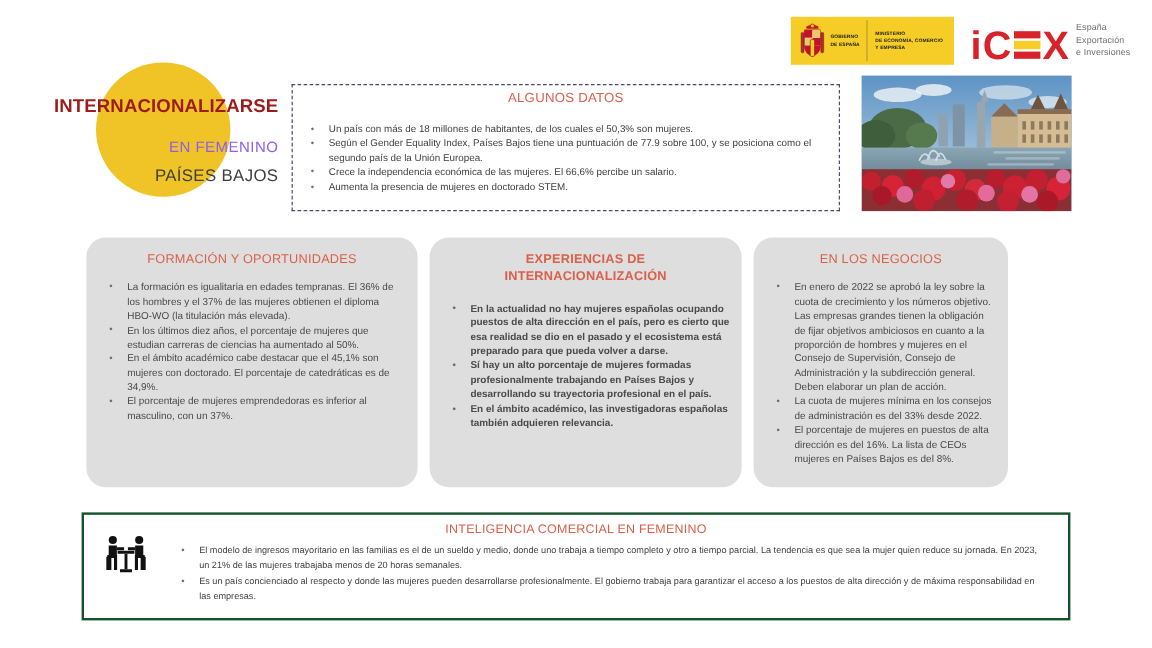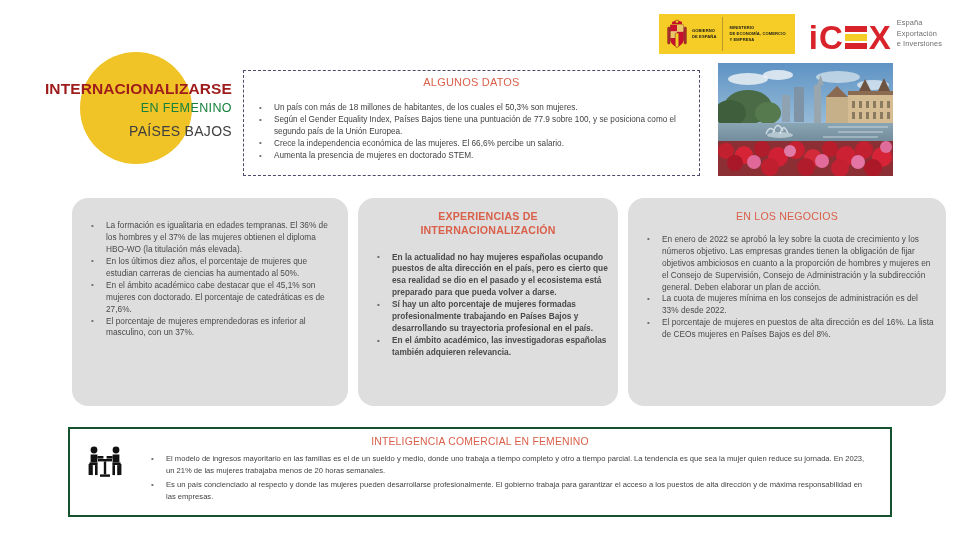--- a/index.html
+++ b/index.html
@@ -39,21 +39,21 @@
   .icex-sub { font-size: 7.4px; line-height: 1.42; color: #6d6e71; letter-spacing: .1px; }
 
   
   .badge-wrap { position: absolute; left: 0px; top: 50px; width: 232px; height: 118px; }
   .badge-circle {
     position: absolute; left: 80px; top: 2px; width: 112px; height: 112px;
     border-radius: 50%; background: #f0c326;
   }
   .badge-text { position: absolute; left: 0; top: 30px; width: 232px; text-align: right; }
   .badge-l1 { font-size: 15.5px; font-weight: bold; color: #9e1b1b; letter-spacing: .1px; }
-  .badge-l2 { font-size: 12.5px; color: #15803d; letter-spacing: .4px; margin-top: 3px; padding-left: 20px; }
+  .badge-l2 { font-size: 12.5px; color: #8b5cf6; letter-spacing: .4px; margin-top: 18px; padding-left: 20px; }
   .badge-l3 { font-size: 14px; color: #3f3f3f; letter-spacing: .3px; margin-top: 8px; padding-left: 32px; }
 
   
   .datos-box {
     position: absolute; left: 243px; top: 70px; width: 457px; height: 106px;
     border: 1.1px dashed #4a4a6a; background: #fff; padding: 5px 8px 0 8px;
   }
   .datos-title { text-align: center; font-size: 11px; color: #d9604a; letter-spacing: .2px; margin-bottom: 14px; }
   ul.bul { list-style: none; }
   ul.bul > li { position: relative; padding-left: 22px; color: #3f3f3f; }
@@ -70,21 +70,21 @@
   }
   .photo svg { display: block; }
 
   
   .card {
     position: absolute; top: 198px; height: 208px;
     background: #dedede; border-radius: 16px; padding: 12px 10px 8px 10px;
   }
   #card1 { left: 72px; width: 276px; }
   #card2 { left: 358px; width: 260px; font-weight: bold; }
-  #card3 { left: 628px; width: 318px; }
+  #card3 { left: 628px; width: 212px; }
   .card-title {
     text-align: center; font-size: 10.6px; color: #d9604a;
     letter-spacing: .2px; line-height: 1.3;
   }
   .card ul.bul { margin-top: 10px; }
   .card ul.bul > li { font-size: 8.3px; line-height: 1.44; color: #4a4a4a; padding-left: 24px; }
   .card ul.bul > li::before { left: 9px; }
   #card2 ul.bul { margin-top: 14px; }
 
   
@@ -250,24 +250,25 @@
         <circle cx="36" cy="99" r="7" fill="#e06898"></circle>
         <circle cx="72" cy="88" r="6" fill="#e07aa6"></circle>
         <circle cx="104" cy="98" r="7" fill="#e26b9b"></circle>
         <circle cx="140" cy="99" r="7" fill="#e474a3"></circle>
         <circle cx="168" cy="84" r="6" fill="#de6d9c"></circle>
       </g>
     </svg>
   </div>
 
   <div class="card" id="card1">
+    <div class="card-title">FORMACIÓN Y OPORTUNIDADES</div>
     <ul class="bul">
       <li>La formación es igualitaria en edades tempranas. El 36% de los hombres y el 37% de las mujeres obtienen el diploma HBO-WO (la titulación más elevada).</li>
       <li>En los últimos diez años, el porcentaje de mujeres que estudian carreras de ciencias ha aumentado al 50%.</li>
-      <li>En el ámbito académico cabe destacar que el 45,1% son mujeres con doctorado. El porcentaje de catedráticas es de 27,6%.</li>
+      <li>En el ámbito académico cabe destacar que el 45,1% son mujeres con doctorado. El porcentaje de catedráticas es de 34,9%.</li>
       <li>El porcentaje de mujeres emprendedoras es inferior al masculino, con un 37%.</li>
     </ul>
   </div>
 
   <div class="card" id="card2">
     <div class="card-title">
       <div>EXPERIENCIAS DE</div>
       <div>INTERNACIONALIZACIÓN</div>
     </div>
     <ul class="bul">

